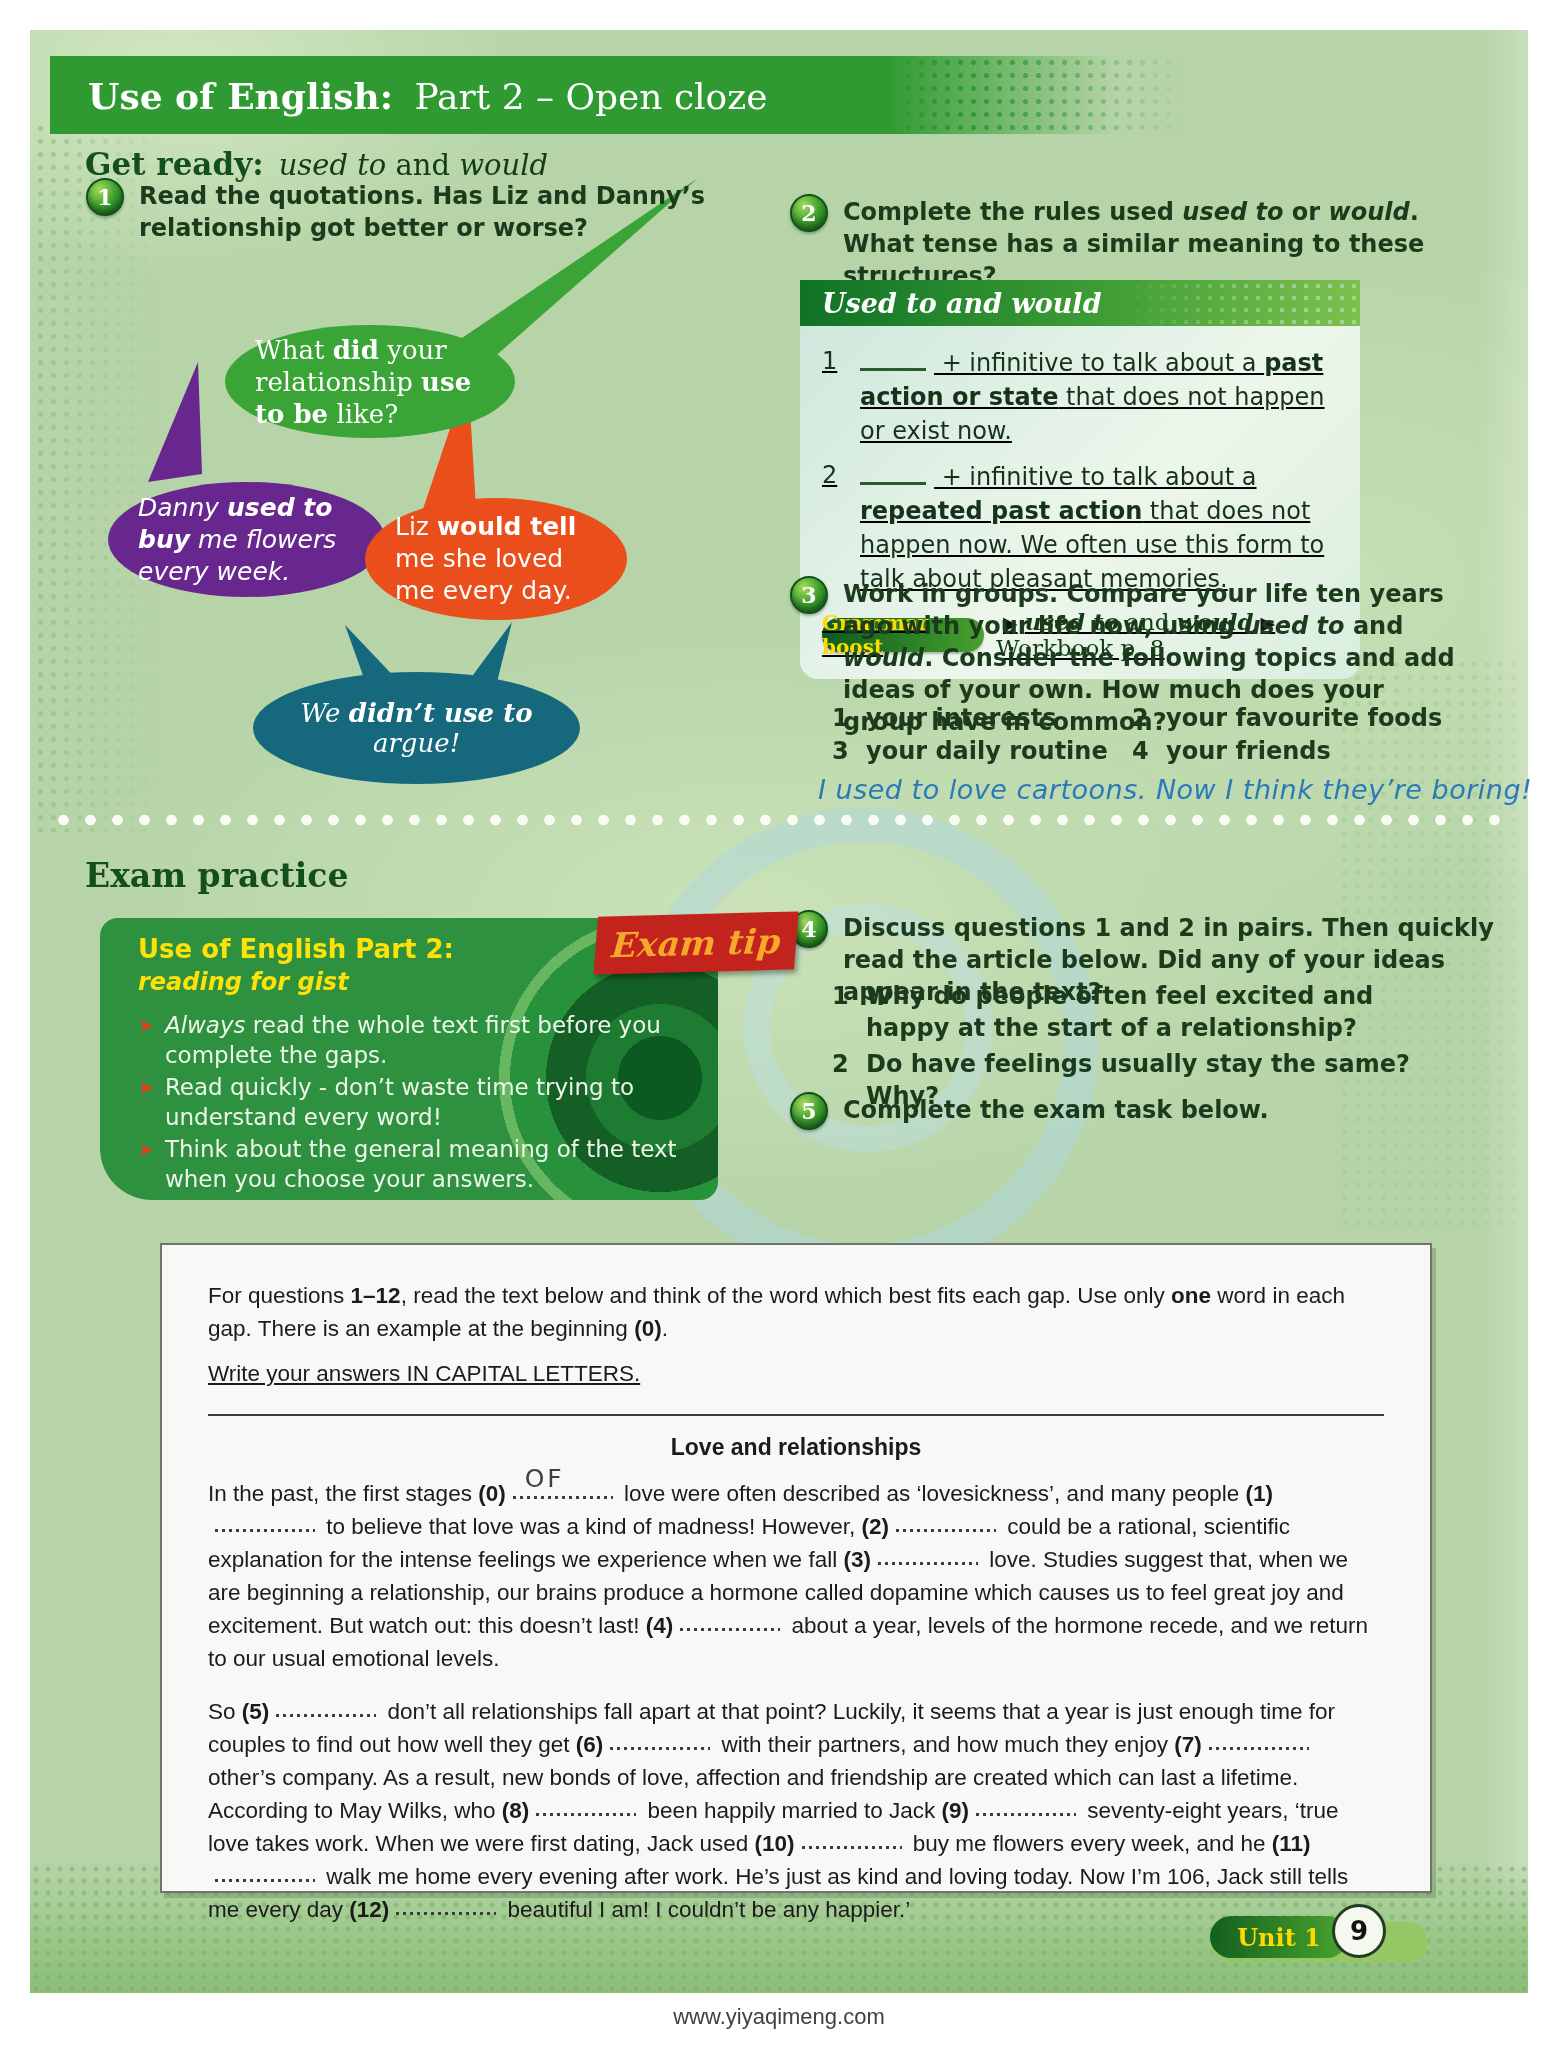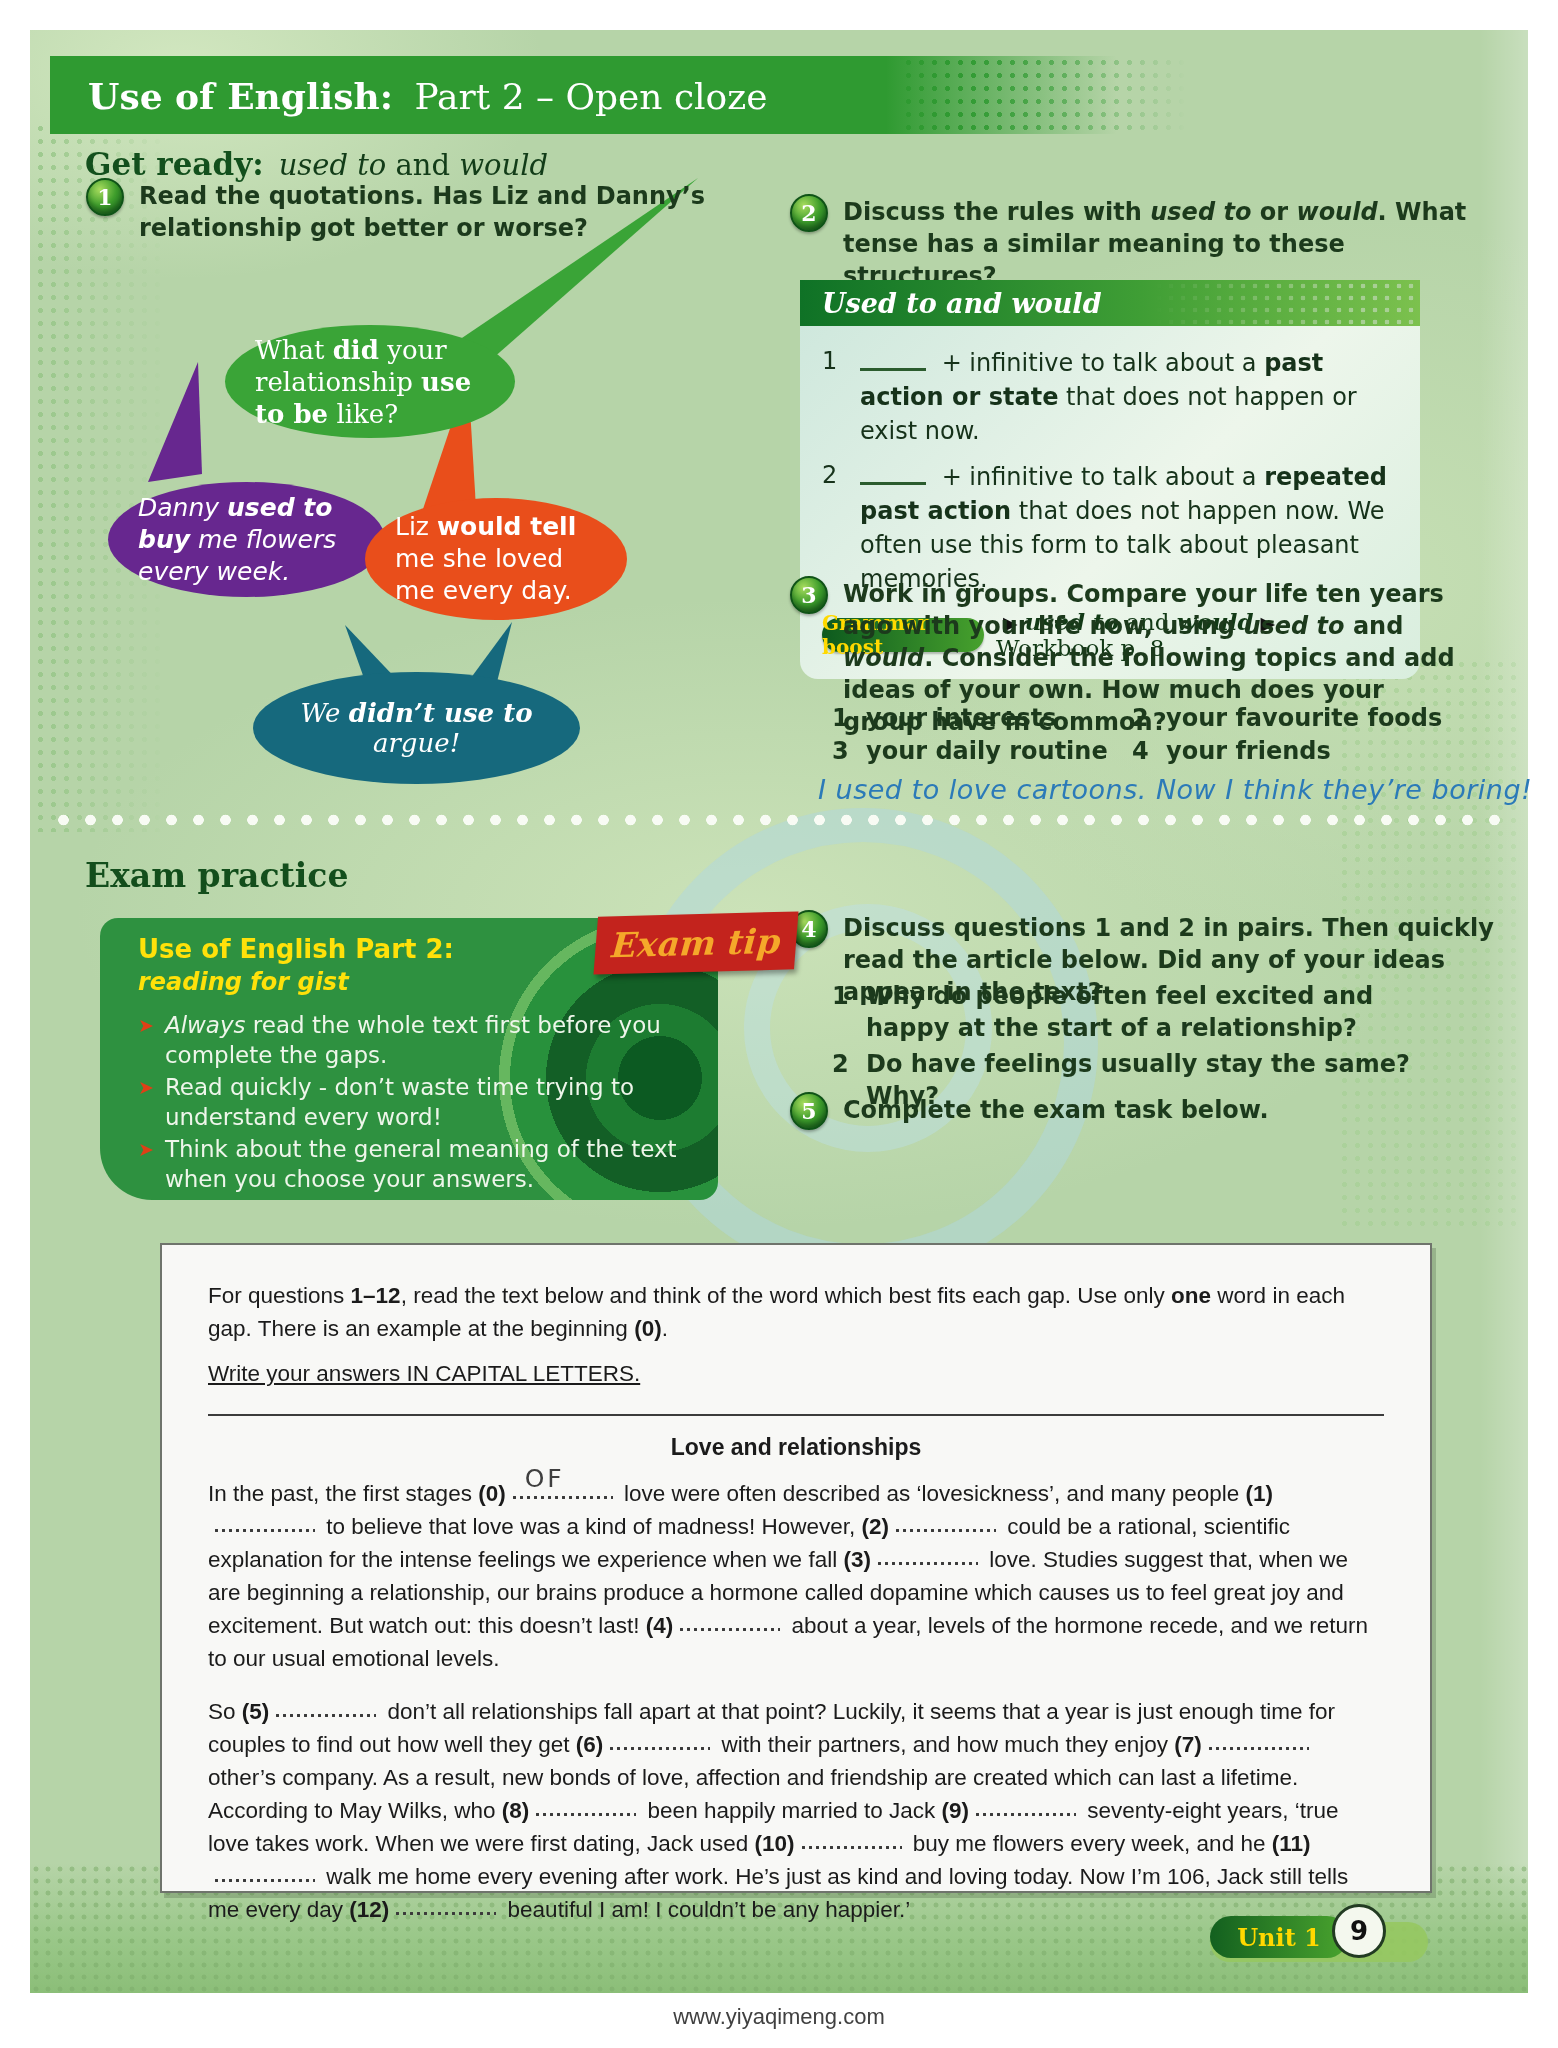--- a/index.html
+++ b/index.html
@@ -76,21 +76,21 @@
   .bub-green{left:195px;top:295px;width:290px;height:113px;background:#3aa437;
              font-family:"DejaVu Serif",serif;font-size:26px;line-height:32px;}
   .bub-purple{left:78px;top:452px;width:277px;height:115px;background:#67278f;
               font-style:italic;font-size:25px;line-height:32px;}
   .bub-orange{left:335px;top:468px;width:262px;height:122px;background:#e94e1b;
               font-size:25px;line-height:32px;}
   .bub-teal{left:223px;top:642px;width:327px;height:112px;background:#16697d;
             font-family:"DejaVu Serif",serif;font-style:italic;font-size:26px;text-align:center;}
 
   
-  .rules-box{left:770px;top:250px;width:620px;z-index:2;}
+  .rules-box{left:770px;top:250px;width:560px;z-index:2;text-decoration:underline;}
   .rules-head{height:46px;background:linear-gradient(90deg,#0f7226,#3f9e35 55%,#7cc14e);
               position:relative;overflow:hidden;}
   .rules-head .ht{position:absolute;left:22px;top:0;line-height:48px;color:#fff;
                   font-family:"DejaVu Serif",serif;font-weight:bold;font-style:italic;font-size:27px;}
   .rules-head::after{content:"";position:absolute;right:0;top:0;width:45%;height:100%;
                      background-image:radial-gradient(circle, rgba(182,212,168,.8) 2.2px, transparent 2.6px);
                      background-size:12px 12px;
                      -webkit-mask-image:linear-gradient(to left,#000 20%,transparent 95%);
                      mask-image:linear-gradient(to left,#000 20%,transparent 95%);}
   .rules-body{background:linear-gradient(135deg,#cfe8dd,#edf6eb 55%,#d9eede);
@@ -221,21 +221,21 @@
   </div>
   <div class="bubble bub-orange">
     <span><span class="tk">Liz </span><span class="tk tk-b">would tell</span><span class="tk"> me she loved me every day.</span></span>
   </div>
   <div class="bubble bub-teal">
     <span><span class="tk">We </span><span class="tk tk-b">didn’t use to</span><span class="tk"> argue!</span></span>
   </div>
 
   <div class="ex-row" id="ex2">
     <div class="sphere">2</div>
-    <div class="ex-text"><span class="tk">Discuss the rules with </span><span class="tk tk-i">used to</span><span class="tk"> or </span><span class="tk tk-i">would</span><span class="tk">. What tense has a similar meaning to these structures?</span></div>
+    <div class="ex-text"><span class="tk">Complete the rules used </span><span class="tk tk-i">used to</span><span class="tk"> or </span><span class="tk tk-i">would</span><span class="tk">. What tense has a similar meaning to these structures?</span></div>
   </div>
 
   <div class="rules-box">
     <div class="rules-head">
       <span class="ht">Used to and would</span>
     </div>
     <div class="rules-body">
       <div class="rule">
         <span class="rule-num">1</span>
         <span class="rule-text"><span class="tk tk-blank"></span><span class="tk"> + infinitive to talk about a </span><span class="tk tk-b">past action or state</span><span class="tk"> that does not happen or exist now.</span></span>

